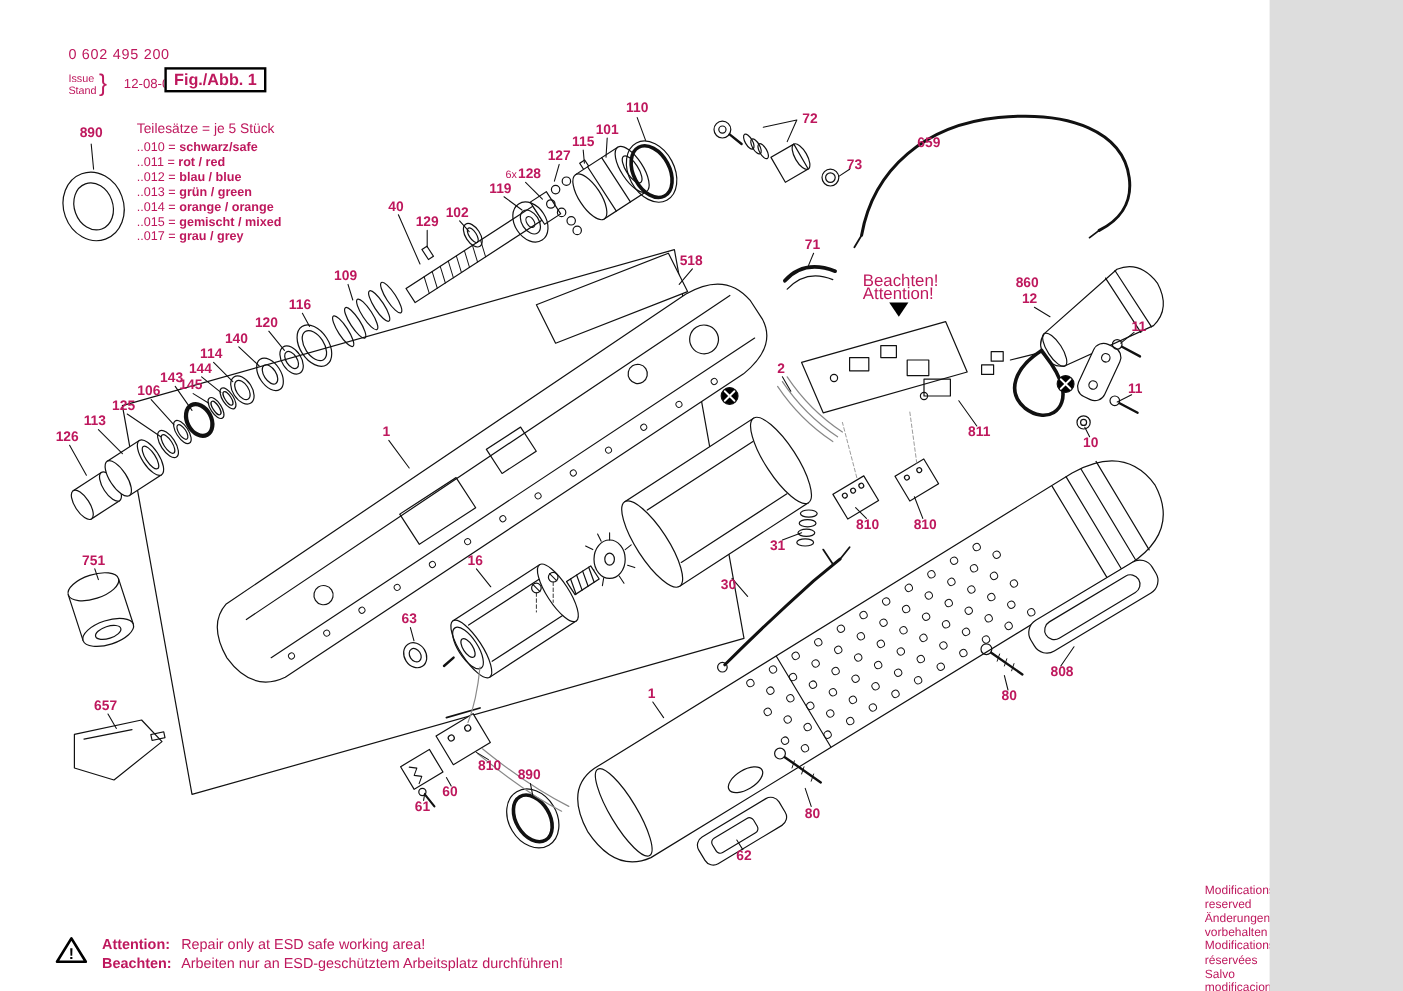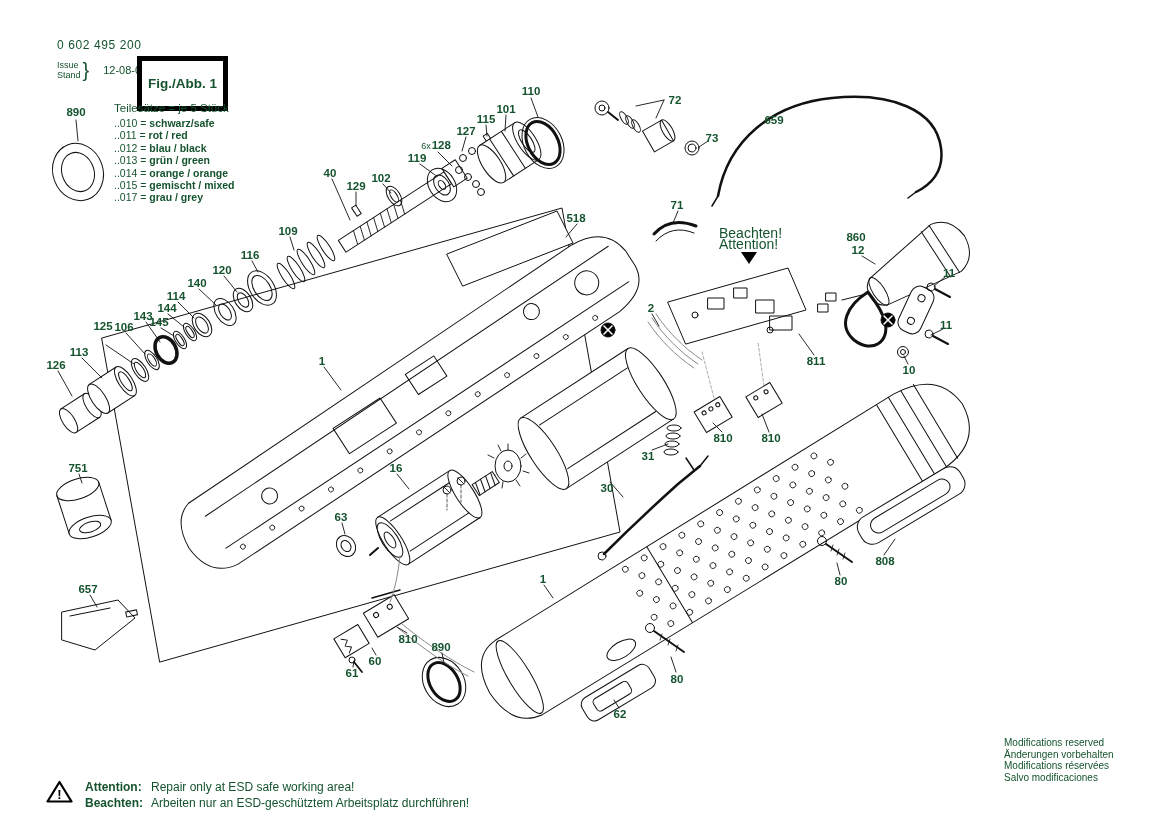--- a/index.html
+++ b/index.html
@@ -1,25 +1,25 @@
 <!DOCTYPE html>
 <html><head>
 <meta charset="utf-8">
 <style>
   *{margin:0;padding:0;box-sizing:border-box}
   html,body{background:#ddd}
-  .page{position:relative;width:1169px;height:826px;background:#fff;font-family:"Liberation Sans",sans-serif;color:#14532d;overflow:hidden}
+  .page{position:relative;width:1058px;height:826px;background:#fff;font-family:"Liberation Sans",sans-serif;color:#be185d;overflow:hidden}
   svg.art{position:absolute;left:0;top:0}
 
   .doc-number{position:absolute;left:57px;top:38px;font-size:12px;letter-spacing:.6px}
   .issue-block{position:absolute;left:57px;top:60px;display:flex;align-items:center;gap:2px}
   .issue-words{font-size:9px;line-height:10px}
   .brace{font-size:20px;font-weight:300;line-height:20px}
   .issue-date{font-size:11px;margin-left:12px}
-  .fig-box{position:absolute;left:137px;top:56px;border:5px solid #000000;padding:15px 6px;font-size:13.5px;font-weight:bold;background:#fff}
+  .fig-box{position:absolute;left:137px;top:56px;border:2px solid #000000;padding:1px 6px;font-size:13.5px;font-weight:bold;background:#fff}
 
   .legend{position:absolute;left:114px;top:102px}
   .legend-title{font-size:11.5px;margin-bottom:3px}
   .legend-entry{font-size:10.5px;line-height:12.4px;white-space:nowrap}
   .legend-entry .code{font-weight:400}
   .legend-entry .name{font-weight:bold}
 
   .callouts{position:absolute;left:0;top:0;width:100%;height:100%;pointer-events:none}
   .callout{position:absolute;transform:translate(-50%,-50%);font-weight:bold;font-size:11.5px;line-height:11px;white-space:nowrap}
   .callout .pre{font-weight:400;font-size:9px;margin-right:1px}
@@ -477,21 +477,21 @@
     <div class="issue-date">12-08-02</div>
   </div>
 
   <div class="fig-box">Fig./Abb. 1</div>
 
   <div class="legend">
     <div class="legend-title">Teilesätze = je 5 Stück</div>
     <div id="legend-entries">
         <div class="legend-entry"><span class="code">..010 =</span> <span class="name">schwarz/safe</span></div>
         <div class="legend-entry"><span class="code">..011 =</span> <span class="name">rot / red</span></div>
-        <div class="legend-entry"><span class="code">..012 =</span> <span class="name">blau / black</span></div>
+        <div class="legend-entry"><span class="code">..012 =</span> <span class="name">blau / blue</span></div>
         <div class="legend-entry"><span class="code">..013 =</span> <span class="name">grün / green</span></div>
         <div class="legend-entry"><span class="code">..014 =</span> <span class="name">orange / orange</span></div>
         <div class="legend-entry"><span class="code">..015 =</span> <span class="name">gemischt / mixed</span></div>
         <div class="legend-entry"><span class="code">..017 =</span> <span class="name">grau / grey</span></div>
       </div>
   </div>
 
   <div class="attention-flag">
     <div>Beachten!</div>
     <div>Attention!</div>
@@ -511,21 +511,21 @@
       <div class="callout" style="left: 356px; top: 186px;">129</div>
       <div class="callout" style="left: 288px; top: 231px;">109</div>
       <div class="callout" style="left: 250px; top: 255px;">116</div>
       <div class="callout" style="left: 222px; top: 270px;">120</div>
       <div class="callout" style="left: 197px; top: 283px;">140</div>
       <div class="callout" style="left: 176px; top: 296px;">114</div>
       <div class="callout" style="left: 167px; top: 308px;">144</div>
       <div class="callout" style="left: 143px; top: 316px;">143</div>
       <div class="callout" style="left: 159px; top: 322px;">145</div>
       <div class="callout" style="left: 124px; top: 327px;">106</div>
-      <div class="callout" style="left: 103px; top: 326px;">125</div>
+      <div class="callout" style="left: 103px; top: 339px;">125</div>
       <div class="callout" style="left: 79px; top: 352px;">113</div>
       <div class="callout" style="left: 56px; top: 365px;">126</div>
       <div class="callout" style="left: 78px; top: 468px;">751</div>
       <div class="callout" style="left: 88px; top: 589px;">657</div>
       <div class="callout" style="left: 341px; top: 517px;">63</div>
       <div class="callout" style="left: 396px; top: 468px;">16</div>
       <div class="callout" style="left: 322px; top: 361px;">1</div>
       <div class="callout" style="left: 576px; top: 218px;">518</div>
       <div class="callout" style="left: 677px; top: 205px;">71</div>
       <div class="callout" style="left: 675px; top: 100px;">72</div>

